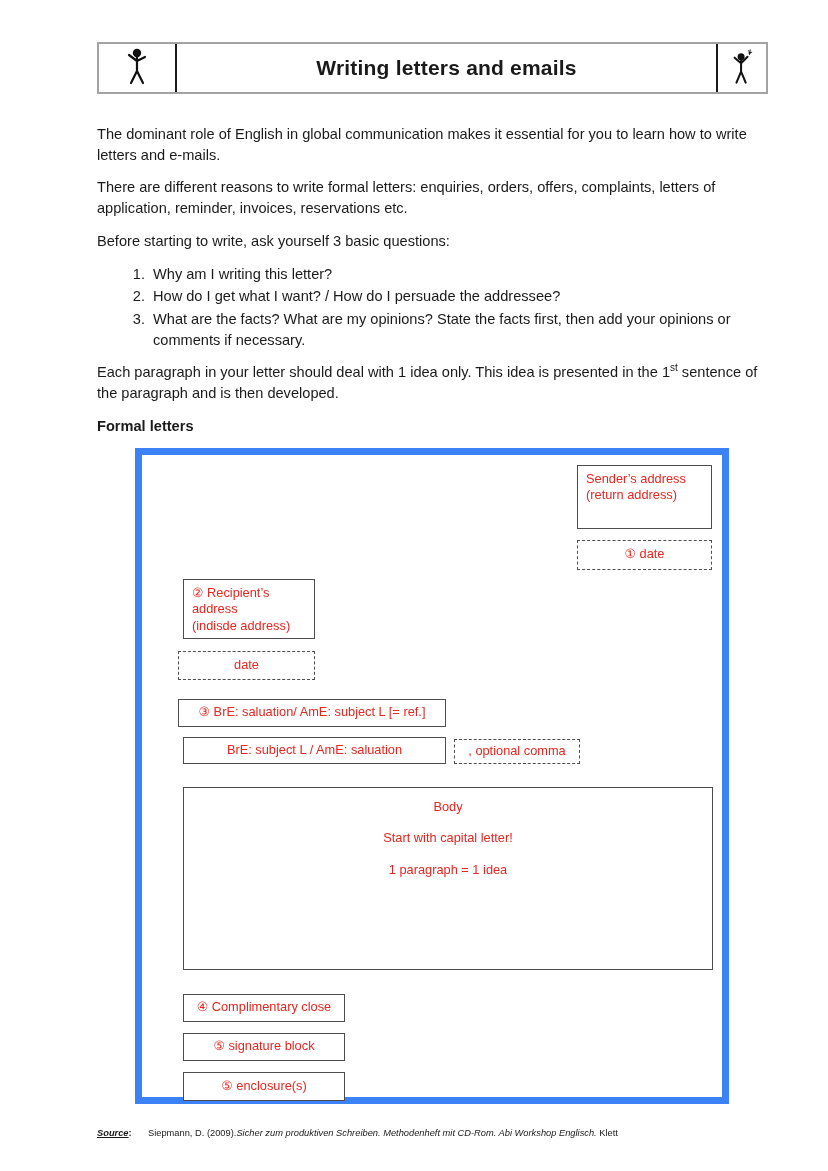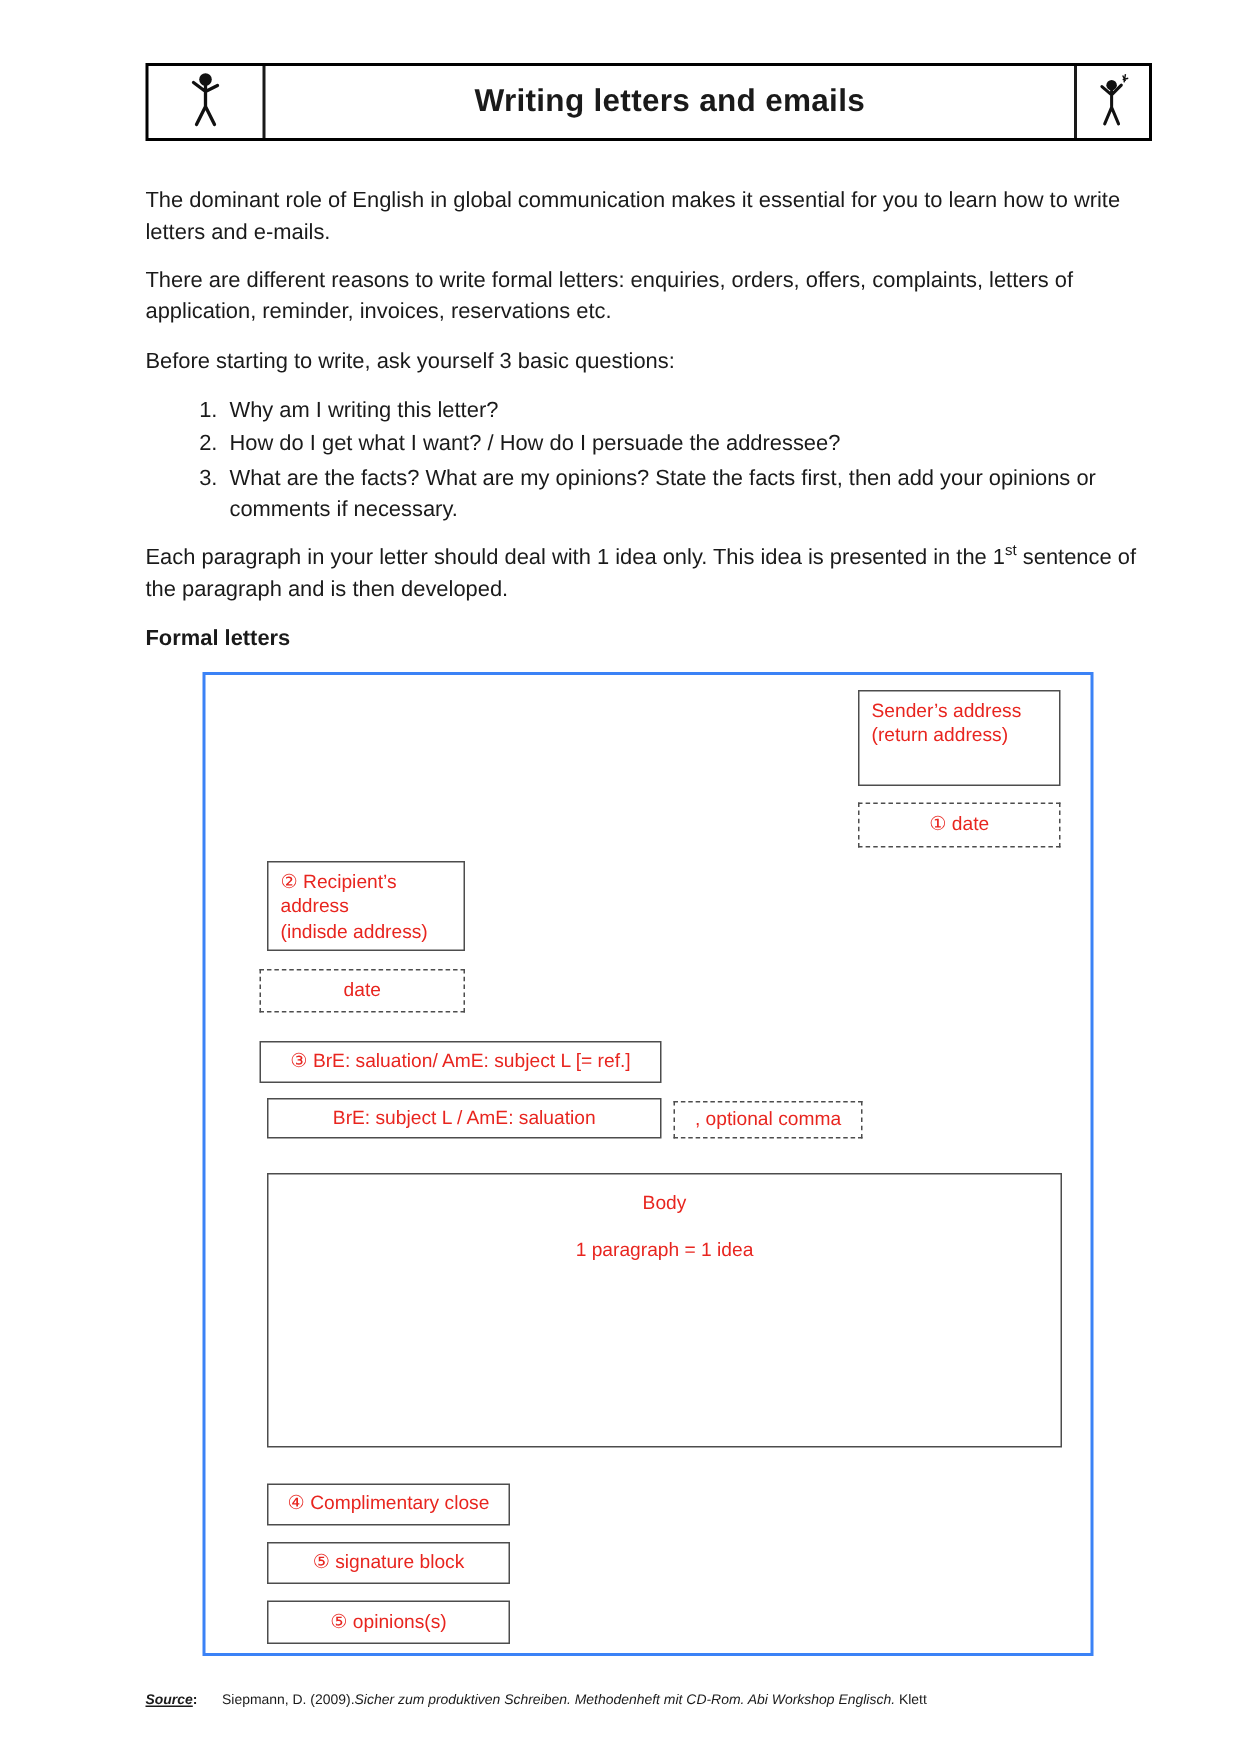--- a/index.html
+++ b/index.html
@@ -6,40 +6,40 @@
   html, body { background:#ffffff; }
   body {
     width:828px; height:1171px; position:relative; overflow:hidden;
     font-family:"Liberation Sans", sans-serif; color:#1a1a1a;
   }
   .page { position:absolute; inset:0; background:#fff; }
 
   
   .header {
     position:absolute; left:97px; top:42px; width:671px; height:52px;
-    border:2px solid #000000; display:flex; background:#fff;
+    border:2px solid #a3a3a3; display:flex; background:#fff;
   }
   .icon-cell { display:flex; align-items:center; justify-content:center; }
   .icon-cell.left  { width:78px; border-right:2px solid #1a1a1a; }
   .icon-cell.right { width:50px; border-left:2px solid #1a1a1a; }
   .header-title {
     flex:1; display:flex; align-items:center; justify-content:center;
     font-size:21px; font-weight:bold; letter-spacing:0.2px;
   }
 
   
   .content { position:absolute; left:97px; top:124px; width:671px; font-size:14.6px; line-height:1.42; }
   .content p { margin-bottom:12px; }
   ol { margin:0 0 12px 0; padding-left:52px; }
   ol li { padding-left:4px; margin-bottom:2px; }
   .heading { font-weight:bold; margin-bottom:11px; }
   sup { font-size:10px; vertical-align:super; line-height:0; }
 
   
-  .diagram { position:relative; margin-left:38px; width:594px; height:656px; border:2px solid #3b82f6; background:#fff; }
+  .diagram { position:relative; margin-left:38px; width:594px; height:656px; border:7px solid #3b82f6; background:#fff; }
   .dbox { position:absolute; color:var(--accent-red, #e8251f); font-size:12.8px; line-height:1.3; background:#fff; }
   .solid  { border:1px solid #4d4d4d; }
   .dashed { border:1px dashed #4d4d4d; }
   .preline { white-space:pre-line; }
   .pad { padding:5px 8px; }
   .center { display:flex; align-items:center; justify-content:center; text-align:center; }
   .bodybox { text-align:center; padding-top:11px; }
   .bodybox .bline { margin-bottom:15px; }
 
   
@@ -100,28 +100,29 @@
       <div class="dbox dashed center" style="left:36px; top:196px; width:137px; height:29px;">date</div>
 
       <div class="dbox solid center" style="left:36px; top:244px; width:268px; height:28px;">③ BrE: saluation/ AmE: subject L [= ref.]</div>
 
       <div class="dbox solid center" style="left:41px; top:282px; width:263px; height:27px;">BrE: subject L / AmE: saluation</div>
 
       <div class="dbox dashed center" style="left:312px; top:284px; width:126px; height:25px;">, optional comma</div>
 
       <div class="dbox solid bodybox" style="left:41px; top:332px; width:530px; height:183px;">
         <div class="bline">Body</div>
+        <div class="bline">Start with capital letter!</div>
         <div class="bline">1 paragraph = 1 idea</div>
       </div>
 
       <div class="dbox solid center" style="left:41px; top:539px; width:162px; height:28px;">④  Complimentary close</div>
 
       <div class="dbox solid center" style="left:41px; top:578px; width:162px; height:28px;">⑤ signature block</div>
 
-      <div class="dbox solid center" style="left:41px; top:617px; width:162px; height:29px;">⑤ opinions(s)</div>
+      <div class="dbox solid center" style="left:41px; top:617px; width:162px; height:29px;">⑤ enclosure(s)</div>
     </div>
   </div>
 
   <div class="footer">
     <div class="src"><span class="u">Source</span><span>:</span></div>
     <div class="cite">
       <div><span>Siepmann, D. (2009).</span><span class="it">Sicher zum produktiven Schreiben. Methodenheft mit CD-Rom. Abi Workshop Englisch.</span><span> Klett</span></div>
     </div>
   </div>
 

